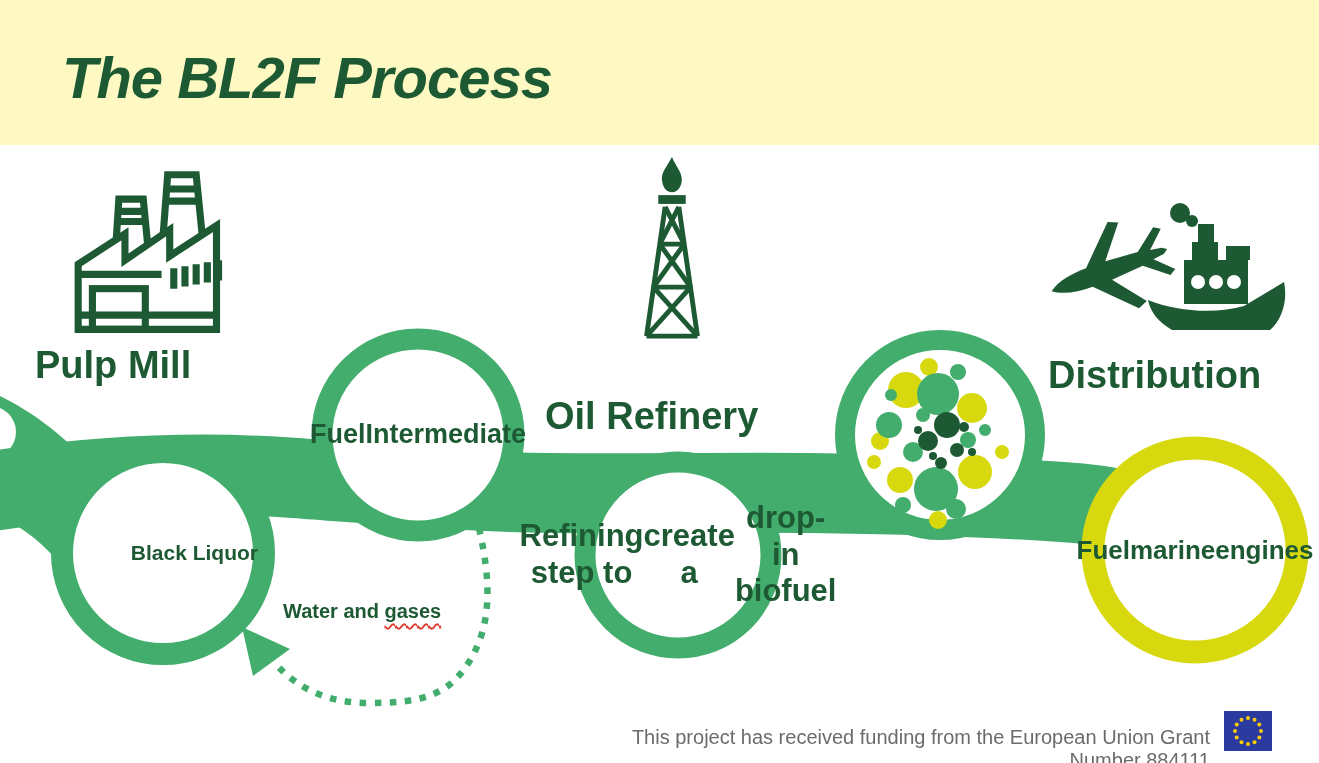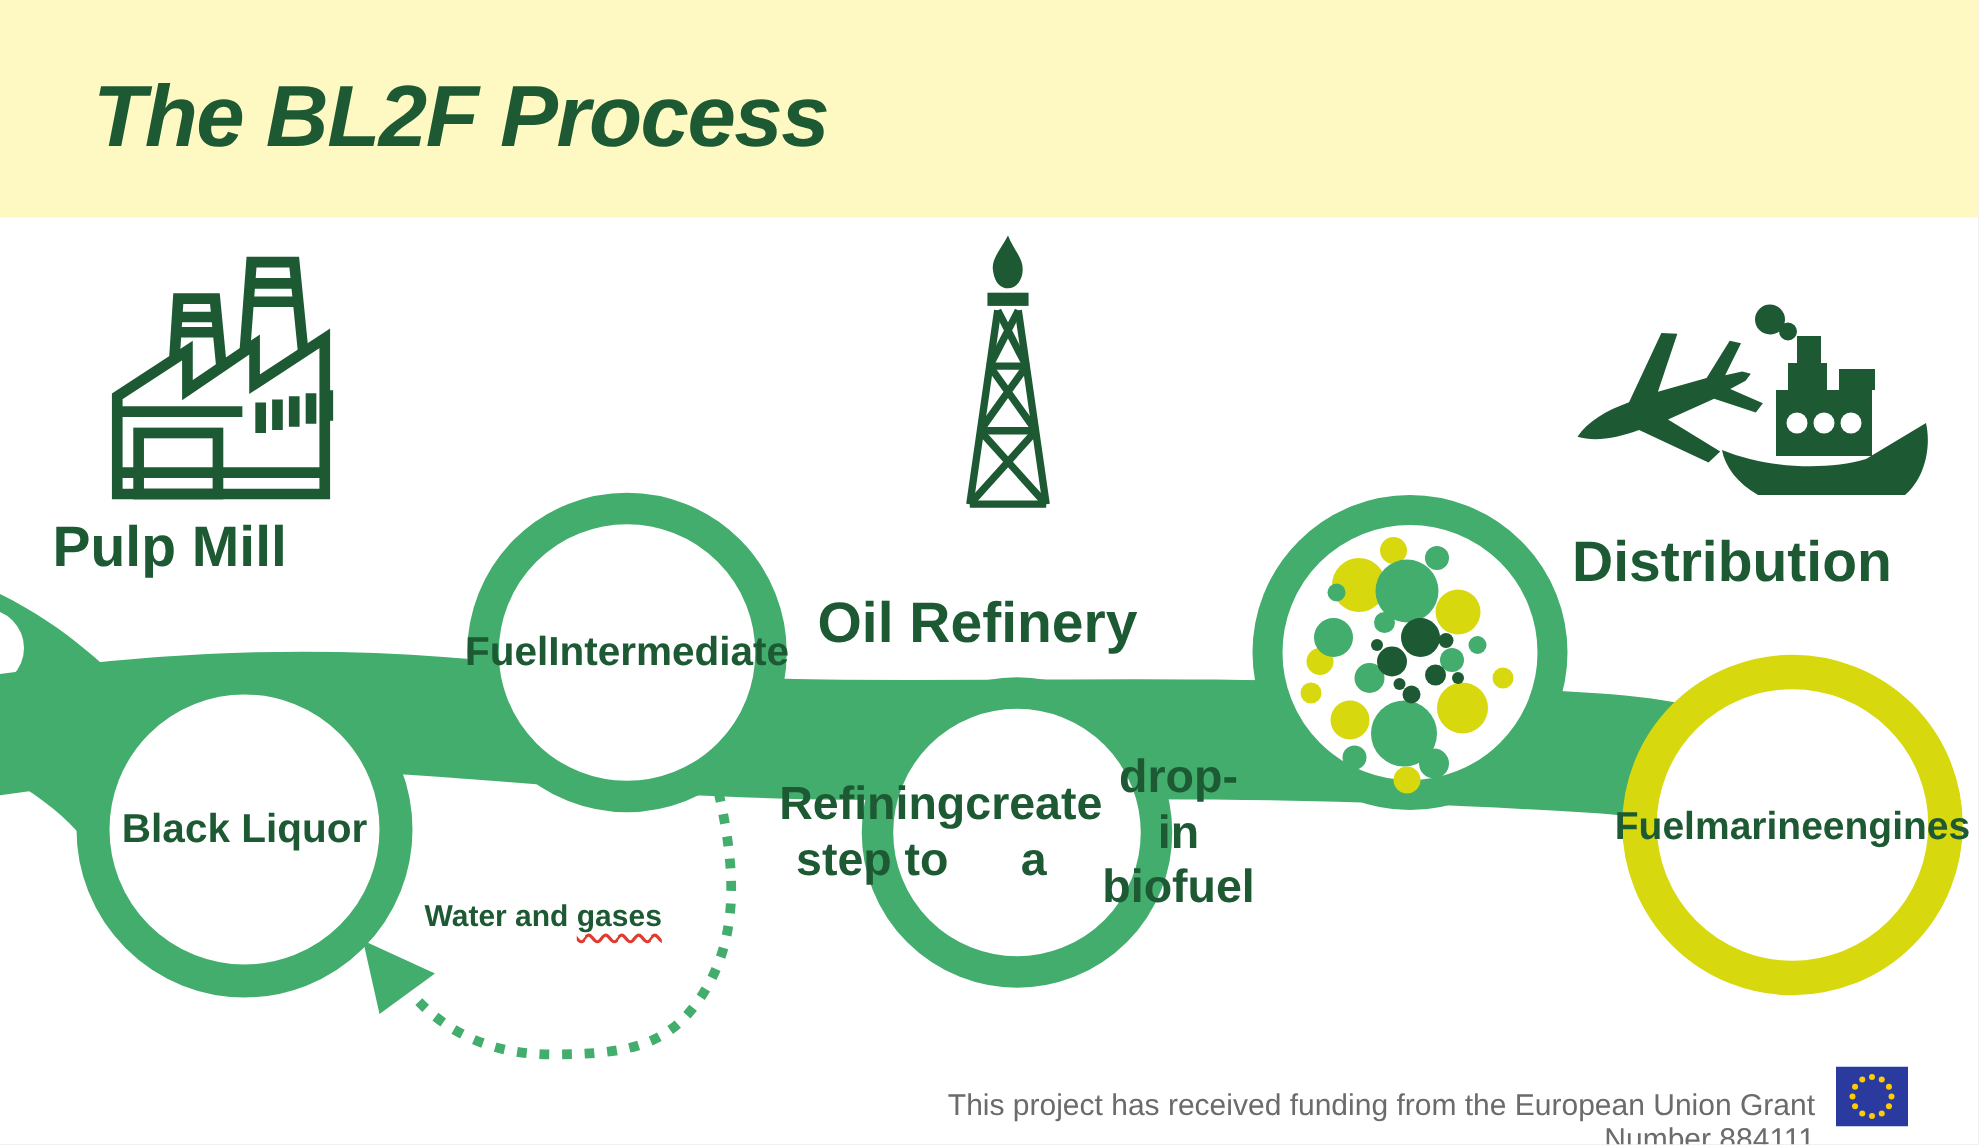--- a/index.html
+++ b/index.html
@@ -9,21 +9,21 @@
   .header{position:absolute;left:0;top:0;width:1319px;height:145px;background:#fef9c3;z-index:3;font-style:italic;}
   .title{position:absolute;left:62px;top:44px;font-size:58px;font-weight:bold;color:#1d5a33;letter-spacing:-1px;}
   
   .stage-label{position:absolute;font-size:38px;font-weight:bold;color:#1d5a33;z-index:2;}
   #pulp-label{left:35px;top:344px;width:230px;}
   #refinery-label{left:545px;top:352px;width:290px;margin-top:43px;}
   #dist-label{left:1048px;top:354px;width:265px;}
   
   .node-label{position:absolute;display:flex;flex-direction:row;align-items:center;justify-content:center;
               text-align:center;font-weight:bold;color:#1d5a33;z-index:2;line-height:1.18;}
-  #node-black-liquor{left:68px;top:463px;width:190px;height:180px;font-size:27px;}
+  #node-black-liquor{left:68px;top:463px;width:190px;height:180px;font-size:21px;justify-content:flex-end;}
   #node-fuel-intermediate{left:320px;top:342px;width:196px;height:186px;font-size:27px;}
   #node-refining{left:578px;top:465px;width:200px;height:180px;font-size:31px;}
   #node-fuel-engines{left:1098px;top:458px;width:194px;height:184px;font-size:26px;}
   
   .flow-note{position:absolute;left:283px;top:600px;font-size:20px;font-weight:bold;color:#1d5a33;z-index:2;}
   .misspelled{text-decoration-line:underline;text-decoration-style:wavy;text-decoration-color:#e03b2f;
               text-decoration-thickness:1.5px;text-underline-offset:5px;}
   
   .footer-text{position:absolute;left:605px;top:726px;width:605px;text-align:right;
                font-size:20px;color:#6b6b6b;z-index:2;}

